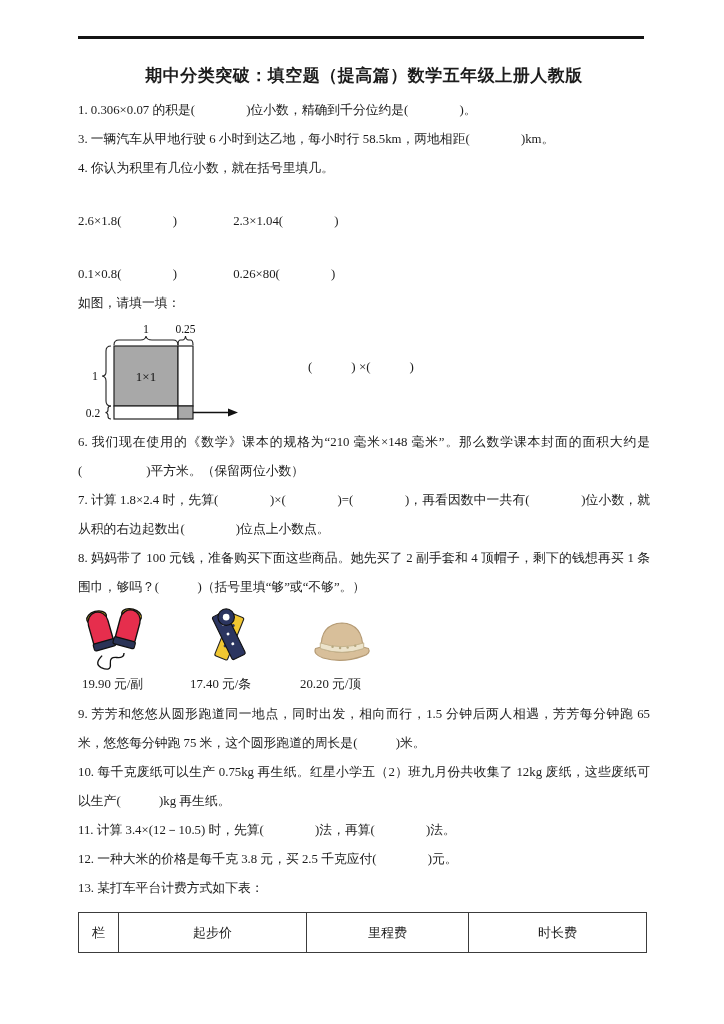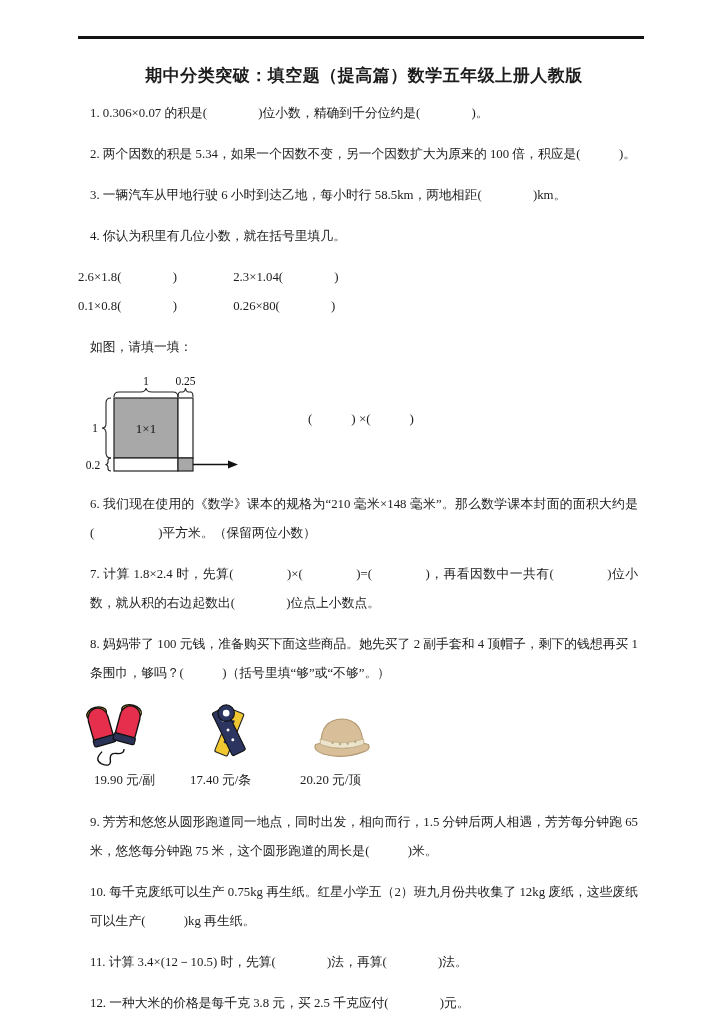--- a/index.html
+++ b/index.html
@@ -15,34 +15,34 @@
     overflow:hidden;
   }
   .top-rule { width:566px; height:3px; background:#141414; }
   .title {
     margin:25px 0 9px 0;
     text-align:center;
     font-size:17px;
     font-weight:700;
     letter-spacing:0.5px;
   }
-  .q { margin:12px; line-height:29px; text-align:justify; }
+  .q { margin:0; line-height:29px; text-align:justify; }
   .q4grid { line-height:29px; }
-  .q4grid .cellA { display:inline-block; width:152px; }
+  .q4grid .cellA { display:inline-block; width:152px;margin-top:24px; }
   .q4grid .cellB { display:inline-block; }
   .diagram-row { display:flex; align-items:center; margin:4px 0 2px 4px; }
   .figure-svg { display:block; }
   .expr { margin-left:56px; margin-top:-14px; font-size:13px; }
   .products { position:relative; height:96px; margin-top:2px; }
   .prod { position:absolute; top:2px; }
   .prod.mittens { left:4px; }
   .prod.scarf   { left:118px; }
   .prod.hat     { left:230px; top:10px; }
   .price { position:absolute; top:72px; font-size:12.8px; }
-  .price.p1 { left:16px; }
+  .price.p1 { left:4px; }
   .price.p2 { left:112px; }
   .price.p3 { left:222px;text-align:right; }
   table.fee { border-collapse:collapse; margin-top:9px; table-layout:fixed; width:568px; }
   table.fee td {
     border:1.5px solid #3c3c3c;
     height:39px;
     text-align:center;
     vertical-align:middle;
     font-size:13px;
     padding:0;
@@ -51,21 +51,20 @@
 </head>
 <body>
 
 <div class="page">
 
   <div class="top-rule"></div>
 
   <h1 class="title">期中分类突破：填空题（提高篇）数学五年级上册人教版</h1>
 
   <p class="q">1. 0.306×0.07 的积是(　　　　)位小数，精确到千分位约是(　　　　)。</p>
-  <p class="q">2. 两个因数的积是 5.34，如果一个因数不变，另一个因数扩大为原来的 100 倍，积应是(　　　)。</p>
   <p class="q">3. 一辆汽车从甲地行驶 6 小时到达乙地，每小时行 58.5km，两地相距(　　　　)km。</p>
   <p class="q">4. 你认为积里有几位小数，就在括号里填几。</p>
 
   <div class="q4grid">
     <div>
       <span class="cellA">2.6×1.8(　　　　)</span>
       <span class="cellB">2.3×1.04(　　　　)</span>
     </div>
     <div>
       <span class="cellA">0.1×0.8(　　　　)</span>

